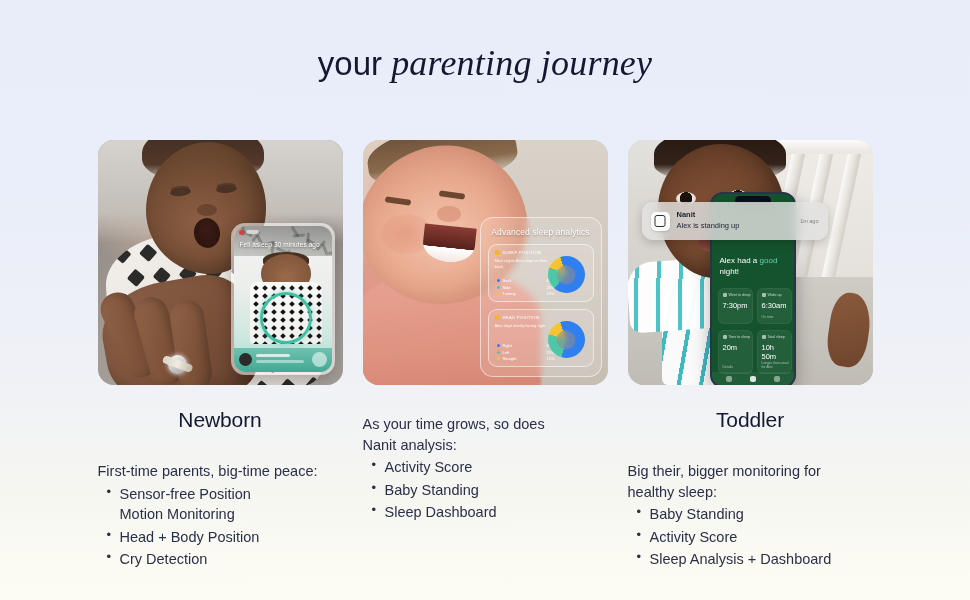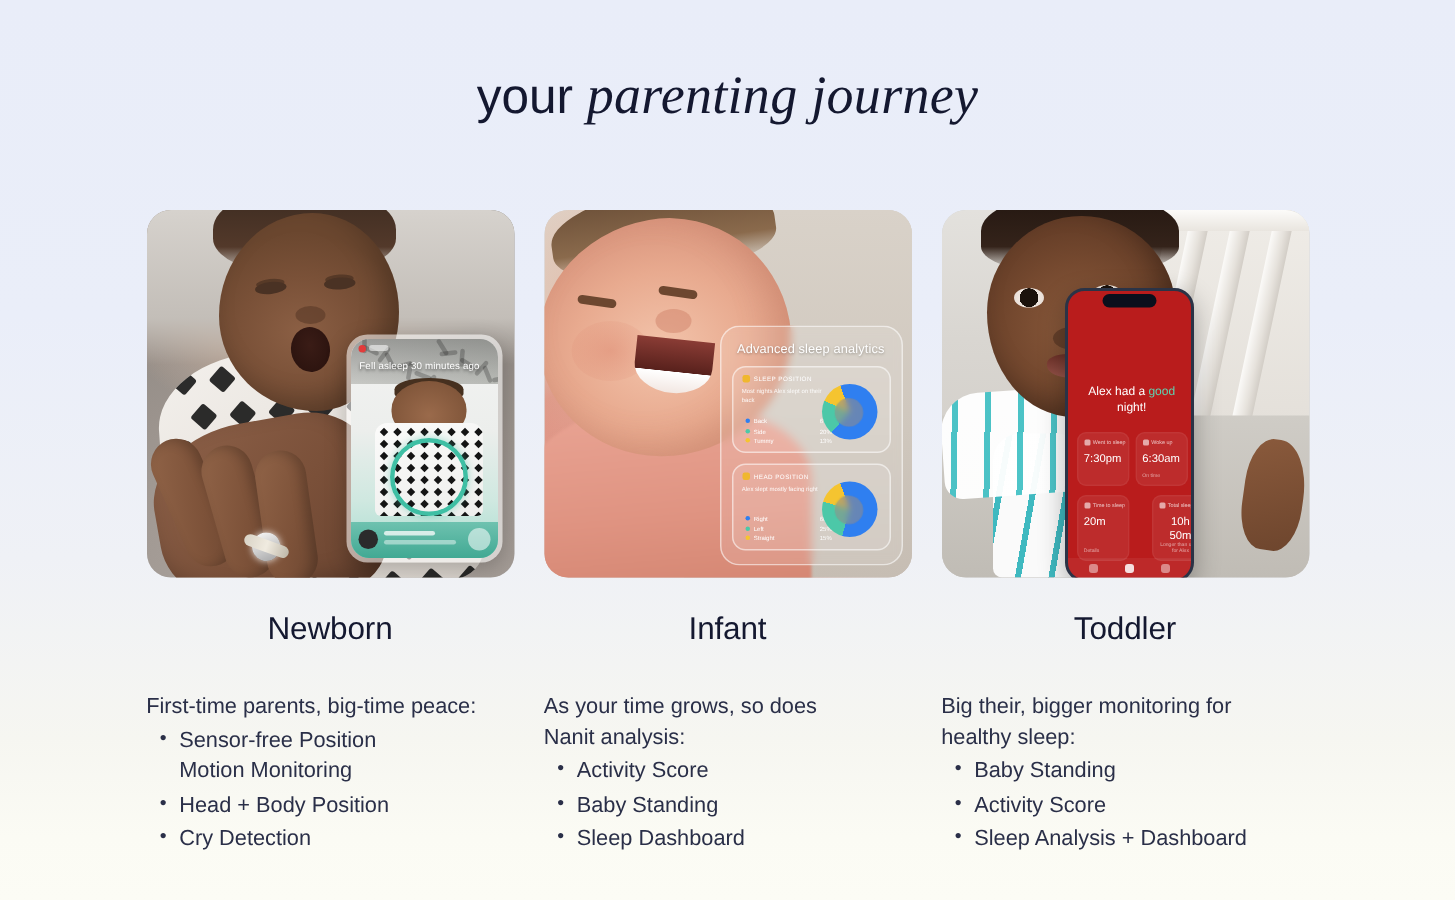--- a/index.html
+++ b/index.html
@@ -596,25 +596,24 @@
     border-radius: 40% 50% 40% 40%;
     background: linear-gradient(160deg, #8a5a3c 0%, #6d452d 100%);
     transform: rotate(8deg);
   }
 
   .c3-phone {
     position: absolute;
     left: 82px; top: 52px;
     width: 86px; height: 196px;
     border-radius: 13px;
-    background: #b91c1c;
+    background: #14532d;
     border: 2px solid #2b3346;
     overflow: hidden;
     box-shadow: 0 6px 18px rgba(0,0,0,0.3);
-    text-align: center;
   }
   .c3-notch {
     position: absolute;
     left: 50%; top: 2px;
     transform: translateX(-50%);
     width: 36px; height: 9px;
     border-radius: 6px;
     background: #0b0f1c;
   }
   .c3-ph-title {
@@ -990,21 +989,20 @@
                 <span class="c2-lg-dot" style="background:#f5c430"></span>
                 <span class="c2-lg-name">Straight</span>
                 <span class="c2-lg-val">15%</span>
               </div>
             </div>
             <div class="c2-donut" id="donut2" style="background: conic-gradient(from -20deg, rgb(47, 127, 240) 0%, rgb(47, 127, 240) 60%, rgb(76, 200, 168) 60%, rgb(76, 200, 168) 85%, rgb(245, 196, 48) 85%, rgb(245, 196, 48) 100%);"></div>
           </div>
         </div>
       </div>
 
-      <div class="col-title">Infant</div>
       <div class="col-intro">
         <span>As your time grows, so does</span><br>
         <span>Nanit analysis:</span>
       </div>
       <ul class="bullets">
         <li><span>Activity Score</span></li>
         <li><span>Baby Standing</span></li>
         <li><span>Sleep Dashboard</span></li>
       </ul>
     </div>
@@ -1044,34 +1042,42 @@
             <span class="c3-tile-lbl" style="left:10px;">Woke up</span>
             <span class="c3-tile-val">6:30am</span>
             <span class="c3-tile-sub">On time</span>
           </div>
           <div class="c3-tile" style="left:6px; top:136px; width:35px; height:44px;">
             <span class="c3-tile-ico"></span>
             <span class="c3-tile-lbl" style="left:10px;">Time to sleep</span>
             <span class="c3-tile-val">20m</span>
             <span class="c3-tile-sub">Details</span>
           </div>
-          <div class="c3-tile" style="left:56px; top:136px; width:35px; height:44px;">
+          <div class="c3-tile" style="left:45px; top:136px; width:35px; height:44px;">
             <span class="c3-tile-ico"></span>
             <span class="c3-tile-lbl" style="left:10px;">Total sleep</span>
             <span class="c3-tile-val">10h 50m</span>
             <span class="c3-tile-sub">Longer than usual for Alex</span>
           </div>
 
           <div class="c3-navbar">
             <span class="c3-navdot" style="left:14px;"></span>
             <span class="c3-navdot" style="left:38px; background:rgba(255,255,255,0.85);"></span>
             <span class="c3-navdot" style="left:62px;"></span>
           </div>
         </div>
 
+        <div class="c3-notif">
+          <div class="c3-notif-icon"></div>
+          <div>
+            <div class="c3-notif-app">Nanit</div>
+            <div class="c3-notif-msg">Alex is standing up</div>
+          </div>
+          <div class="c3-notif-time">1m ago</div>
+        </div>
       </div>
 
       <div class="col-title">Toddler</div>
       <div class="col-intro">
         <span>Big their, bigger monitoring for</span><br>
         <span>healthy sleep:</span>
       </div>
       <ul class="bullets">
         <li><span>Baby Standing</span></li>
         <li><span>Activity Score</span></li>

